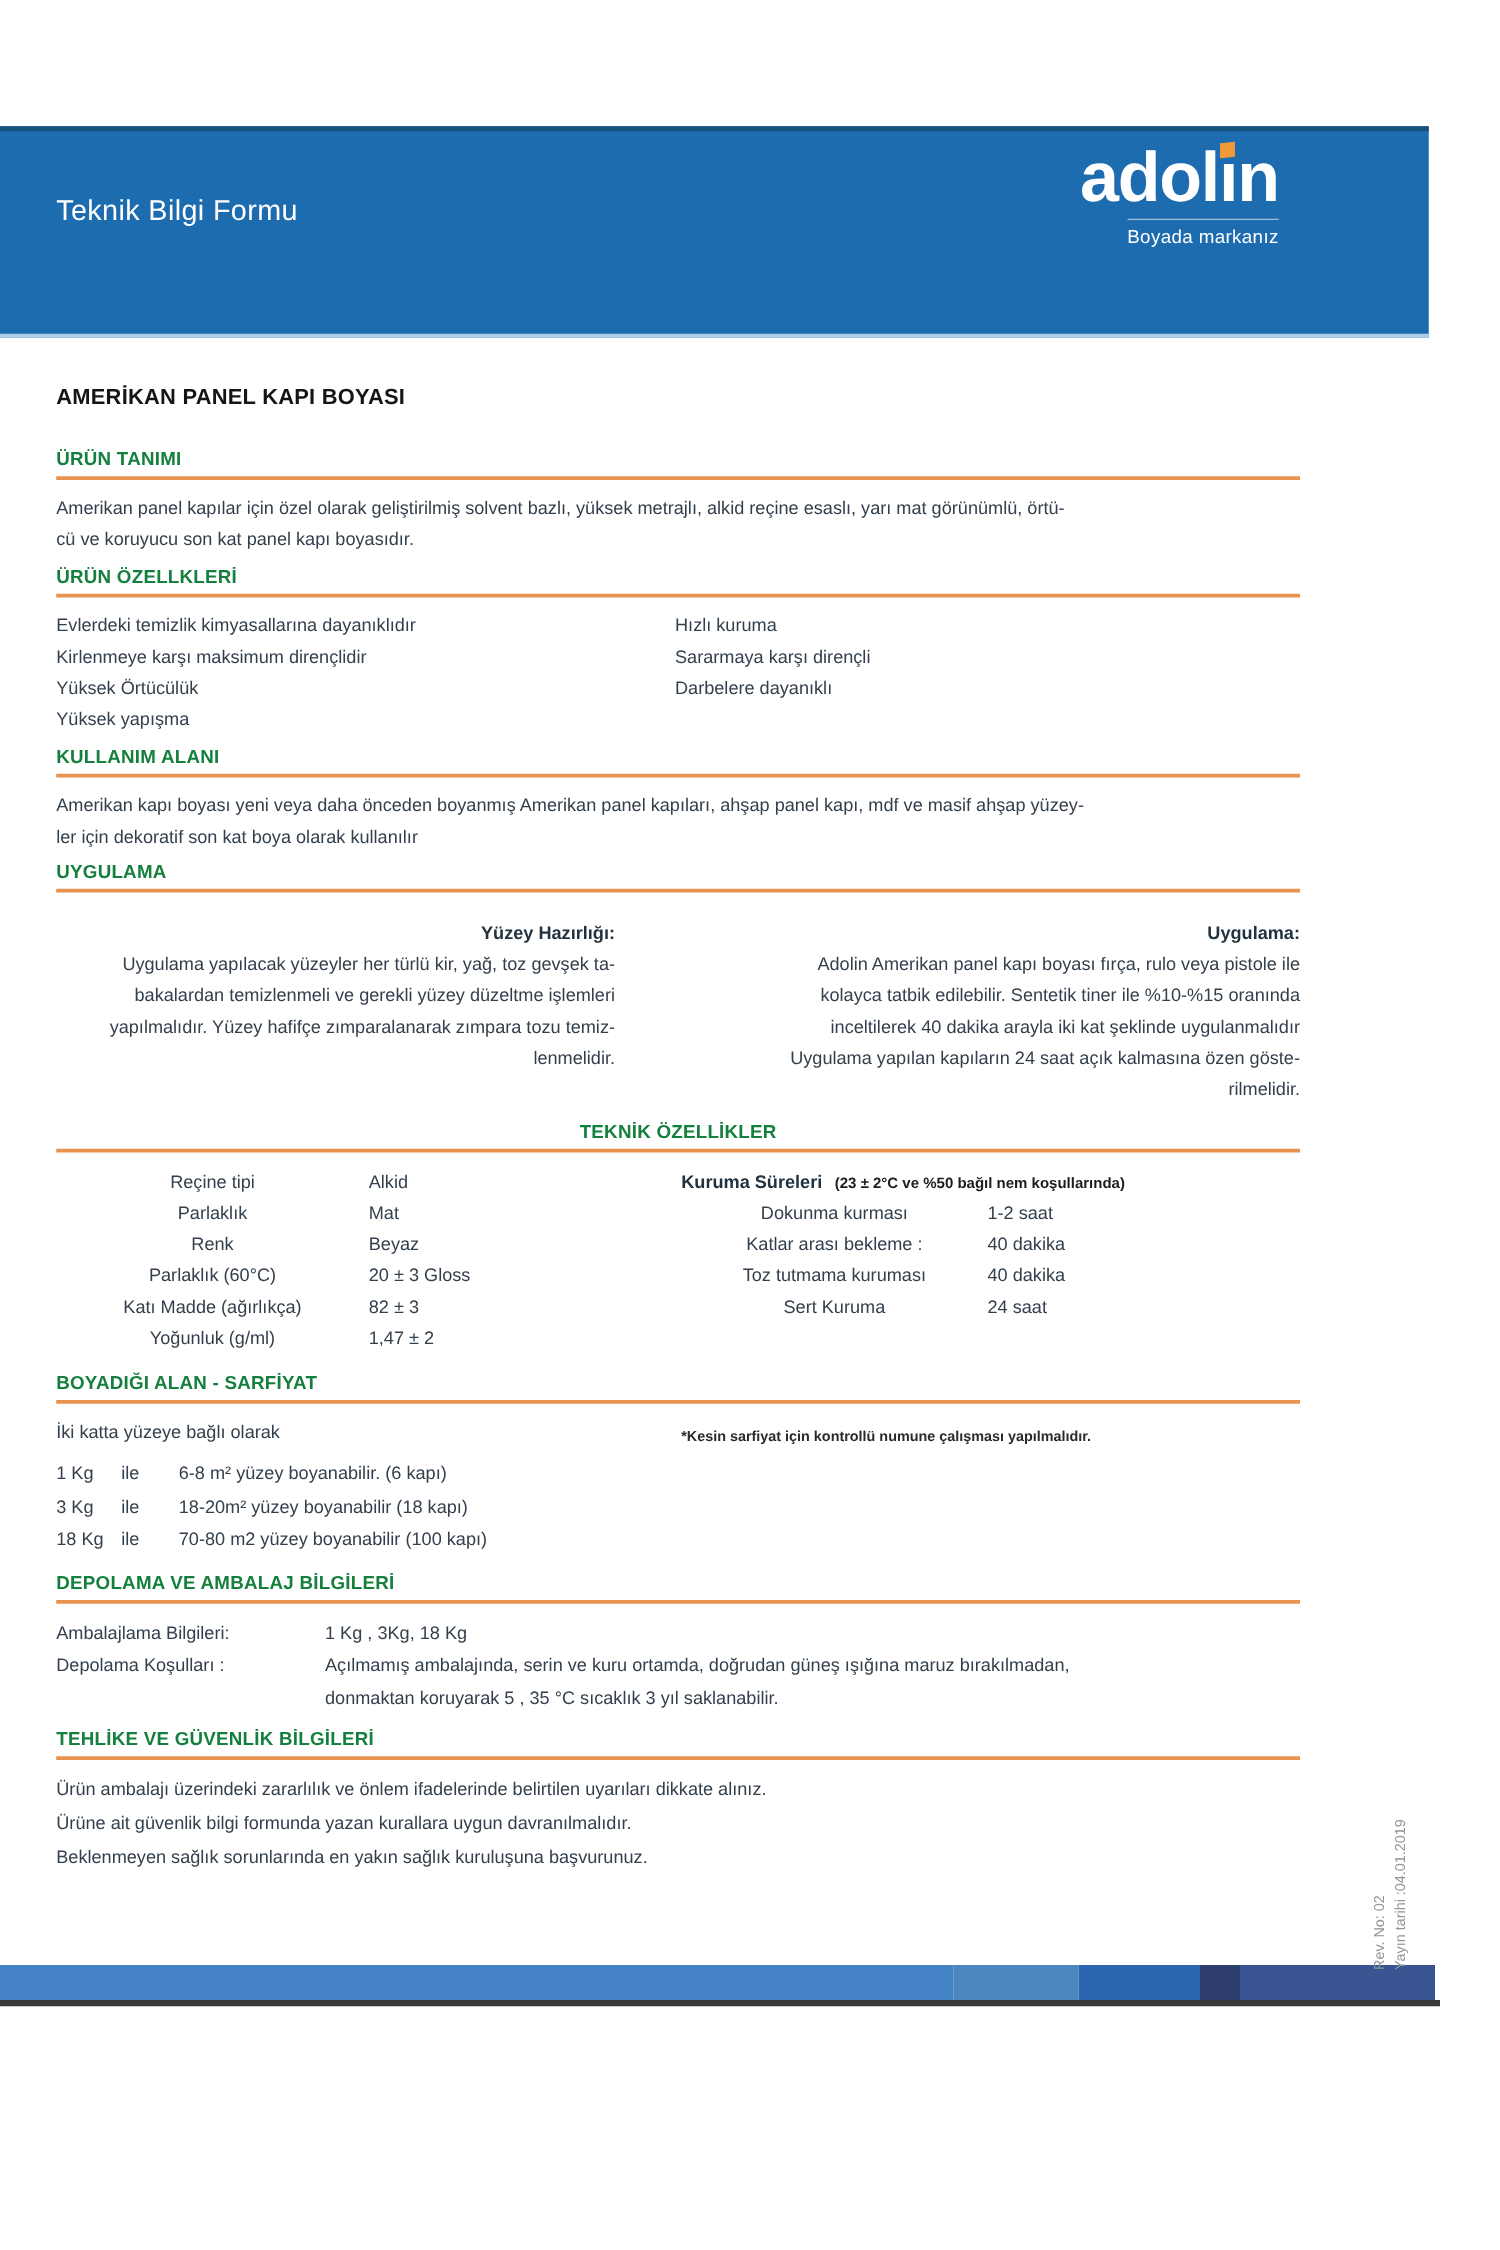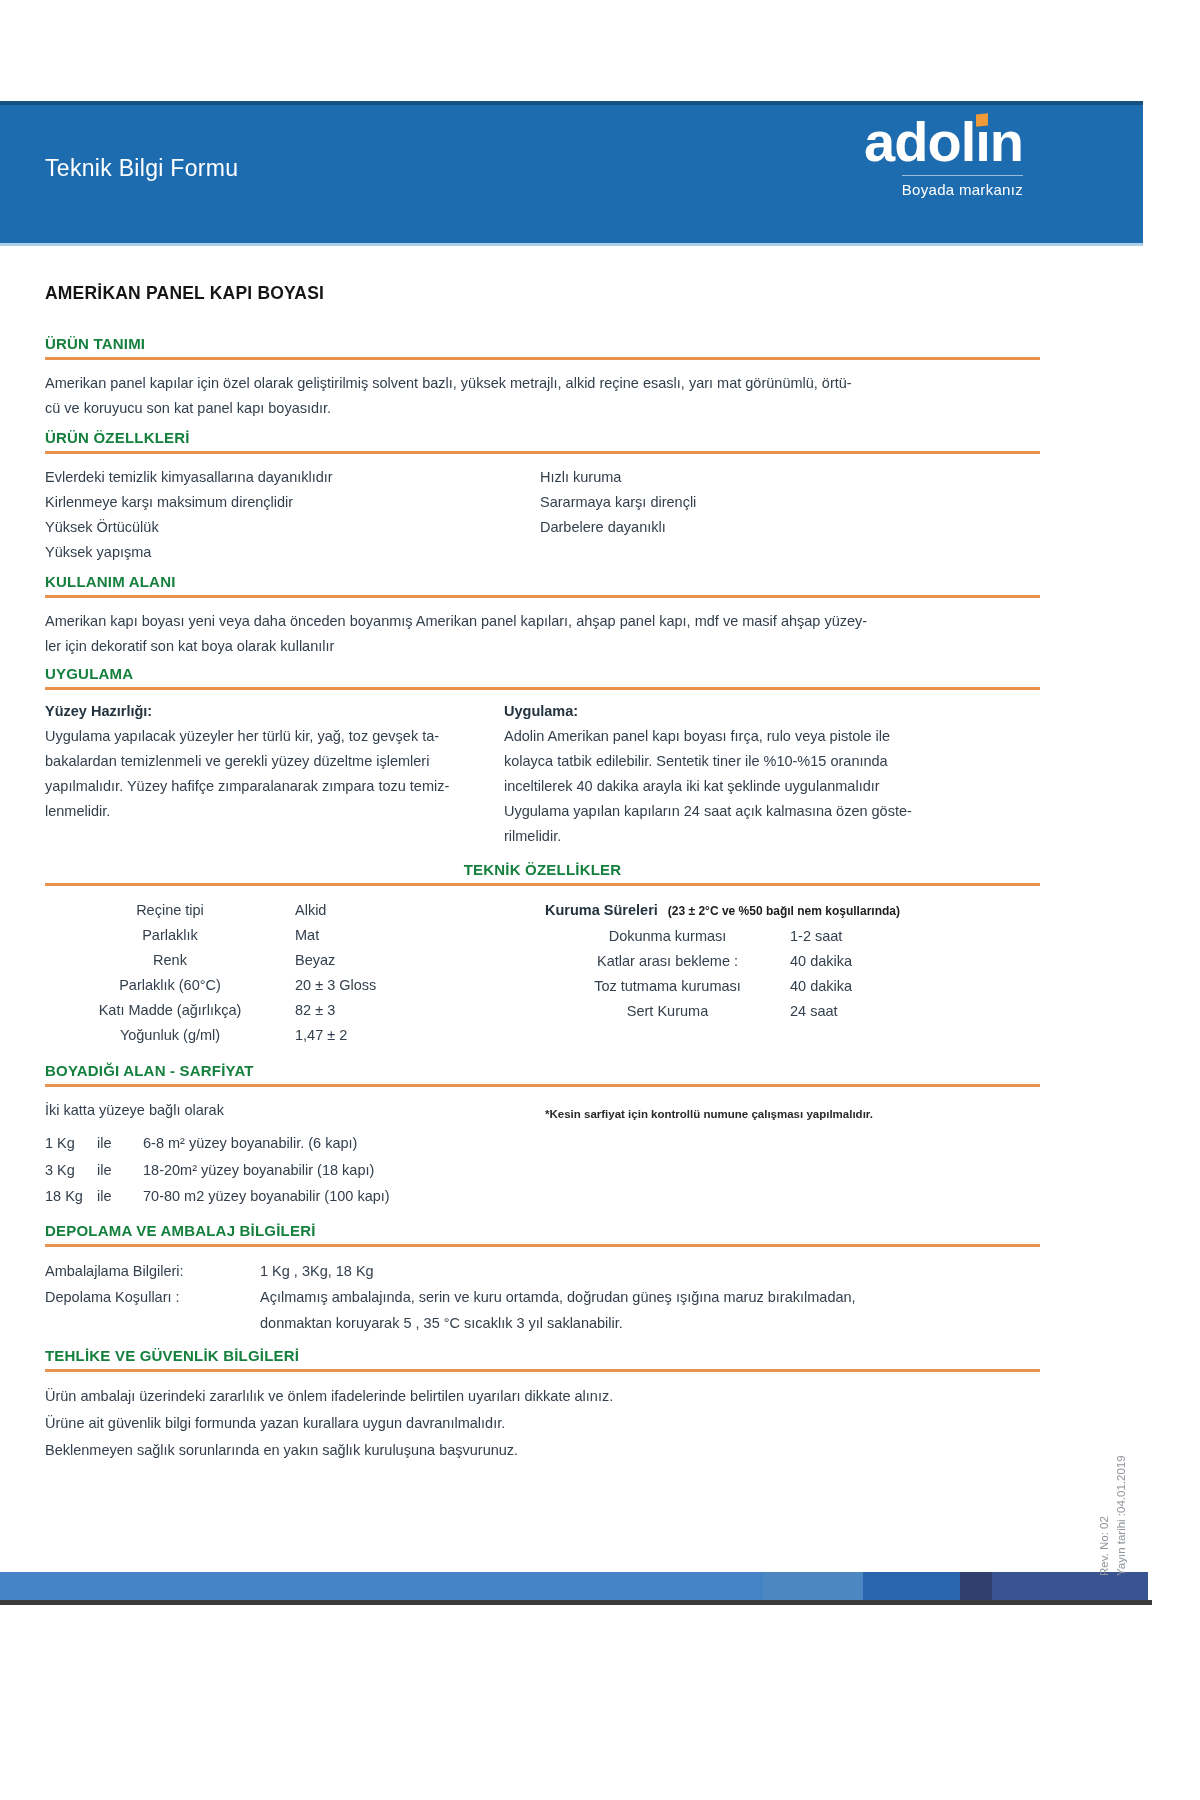--- a/index.html
+++ b/index.html
@@ -7,21 +7,21 @@
     --accent-orange:#e8924e; --logo-dot:#f09a38; --link-blue:#1f6cb5;
     --footer-seg1:#4484c6; --footer-seg2:#4d87c2; --footer-seg3:#2a65af;
     --footer-seg4:#2f3f6d; --footer-seg5:#3a5391; --footer-line:#3a3a3a;
   }
   *{margin:0;padding:0;box-sizing:border-box;}
   html,body{background:#ffffff;}
   body{font-family:"Liberation Sans",sans-serif;}
   .page{position:relative;width:1200px;height:1800px;background:#ffffff;overflow:hidden;}
 
   
-  .topbar{margin-top:101px;margin-right:57px;height:145px;background:var(--header-blue);
+  .topbar{margin-top:101px;margin-right:57px;height:169px;background:var(--header-blue);
     border-top:4px solid var(--header-edge);border-bottom:3px solid var(--header-underline);position:relative;}
   .doc-type{position:absolute;left:45px;top:50px;color:#ffffff;font-size:23px;font-weight:400;letter-spacing:.3px;}
   .logo{position:absolute;right:120px;top:8px;text-align:right;}
   .logo-word{color:#ffffff;font-size:56px;font-weight:700;line-height:1.05;letter-spacing:-1px;}
   .logo-i{position:relative;display:inline-block;}
   .logo-dot{position:absolute;top:1px;left:1px;width:12px;height:12px;background:var(--logo-dot);
     transform:rotate(-6deg) skewX(-6deg);}
   .tagline{display:inline-block;margin-top:3px;padding-top:5px;border-top:1px solid rgba(255,255,255,.55);
     color:#ffffff;font-size:15px;font-weight:400;letter-spacing:.3px;}
 
@@ -39,21 +39,21 @@
   .s-uygulama{margin-top:6px;}
   .s-teknik{margin-top:12px;text-align:center;}
   .s-sarfiyat{margin-top:14px;}
   .s-depolama{margin-top:12px;}
   .s-tehlike{margin-top:11px;}
 
   .cols{display:flex;margin-top:11px;line-height:25px;}
   .feat-left{width:495px;}
   .feat-right{flex:1;}
 
-  .ucols{display:flex;margin-top:9px;line-height:25px;}
+  .ucols{display:flex;margin-top:21px;line-height:25px;text-align:right;}
   .ucol-l{width:447px;margin-right:12px;}
   .ucol-r{flex:1;}
   .subhead{font-weight:700;color:#22333f;}
 
   .tcols{display:flex;margin-top:12px;line-height:25px;}
   .ttable{width:500px;}
   .trow,.krow,.drow,.srow{display:flex;}
   .tlabel{width:250px;}
   .kblock{flex:1;}
   .khead-row{display:flex;align-items:baseline;}

